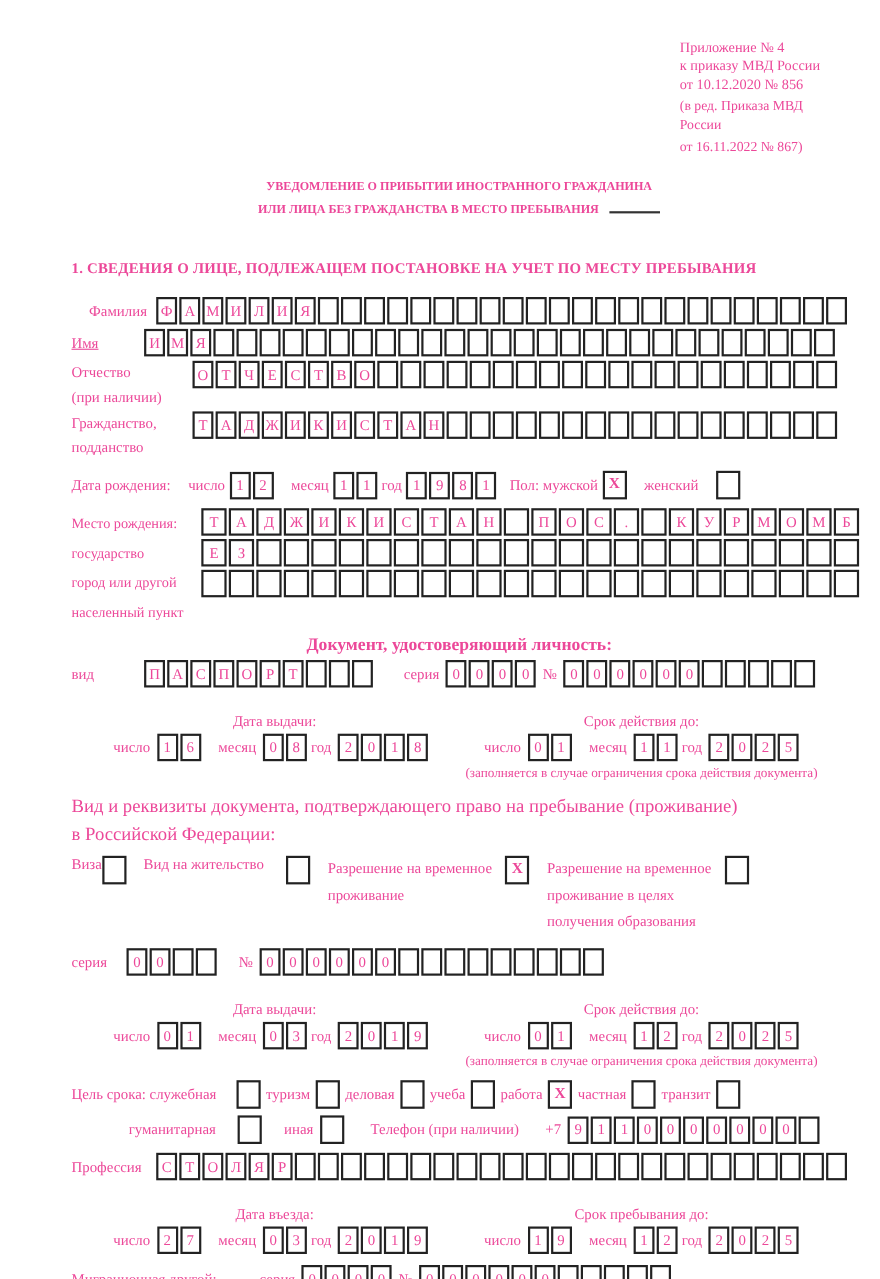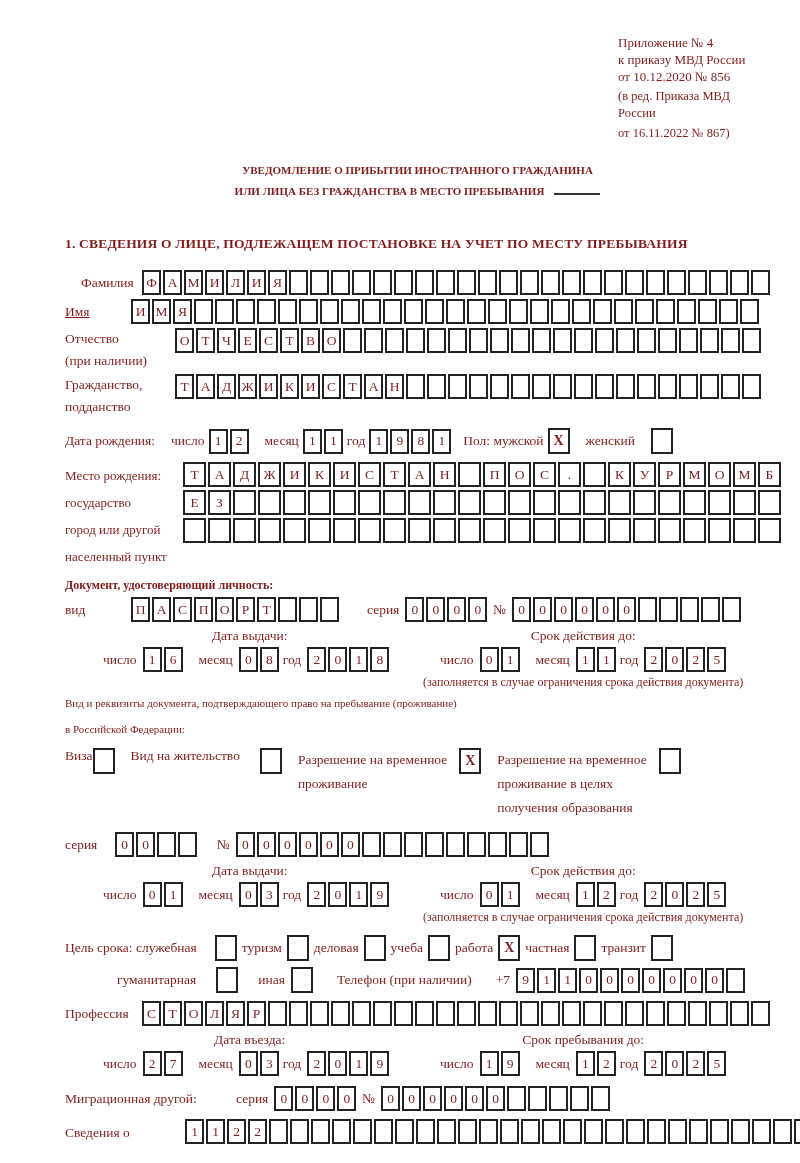--- a/index.html
+++ b/index.html
@@ -1,17 +1,17 @@
 <!DOCTYPE html>
 <html><head>
 <meta charset="utf-8">
 <style>
   html,body{margin:0;padding:0;background:#f0f0f0;}
   .page{
-    width:800px;height:1163px;background:#ffffff;color:#7f1d1d;
+    width:800px;height:1163px;background:#ffffff;color:#ec4899;
     font-family:"Liberation Serif","DejaVu Serif",serif;
     box-sizing:border-box;padding:34px 30px 10px 65px;
     position:relative;overflow:hidden;
   }
   .appendix{margin-left:553px;font-size:13px;line-height:17px;}
   .appendix .small{font-size:12.5px;margin-top:3px;line-height:17px;}
   .forma{text-align:right;font-weight:bold;font-size:14px;margin:16px 42px 0 0;letter-spacing:.5px;}
   .title{ text-align:center;font-weight:bold;font-size:11px;line-height:21px;margin-top:18px;}
   .blank-line{display:inline-block;width:46px;height:0;border-bottom:2px solid #333;margin-left:10px;}
   .sec-head{font-weight:bold;font-size:13.5px;margin-top:34px;letter-spacing:.2px;}
@@ -25,28 +25,28 @@
     width:19px;height:25px;box-sizing:border-box;border:2px solid #222;
     display:flex;align-items:center;justify-content:center;
     font-size:13.5px;background:#fff;flex-shrink:0;
   }
   .cb{
     width:22px;height:26px;box-sizing:border-box;border:2px solid #222;
     display:inline-flex;align-items:center;justify-content:center;
     font-size:14px;font-weight:bold;flex-shrink:0;background:#fff;
   }
   .gap4{width:4px;} .gap8{width:8px;} .gap12{width:12px;} .gap16{width:16px;} .gap20{width:20px;}
-  .center-bold{text-align:left;font-weight:bold;font-size:12px;margin-top:8px;}
-  .dates{display:flex;margin-top:6px;}
+  .center-bold{text-align:center;font-weight:bold;font-size:16px;margin-top:8px;}
+  .dates{display:flex;margin-top:23px;}
   .dcol{display:flex;flex-direction:column;}
   .dcol .dhead{font-size:13.5px;text-align:center;margin-bottom:3px;}
   .drow{display:flex;align-items:center;gap:4px;}
   .drow .lbl{margin-right:2px;}
   .note{font-size:12px;text-align:center;margin-top:3px;}
-  .para{font-size:11px;line-height:26px;}
+  .para{font-size:17px;margin-top:10px;line-height:26px;}
   .optrow{display:flex;align-items:flex-start;margin-top:6px;}
   .optcol{display:flex;flex-direction:column;font-size:13.5px;text-align:left;line-height:24px;}
 </style>
 </head>
 <body>
 
 <div class="page">
 
   <div class="appendix">
     <div>Приложение № 4</div>

